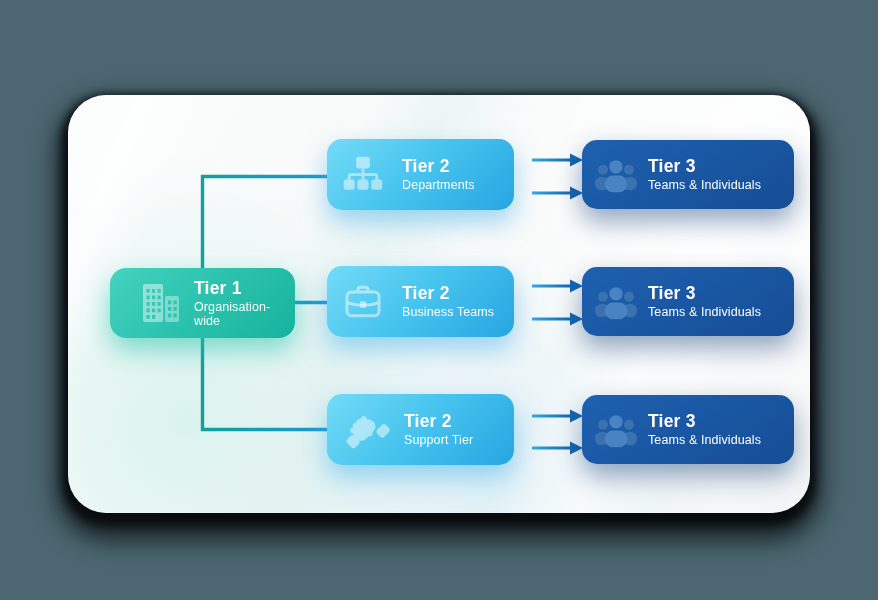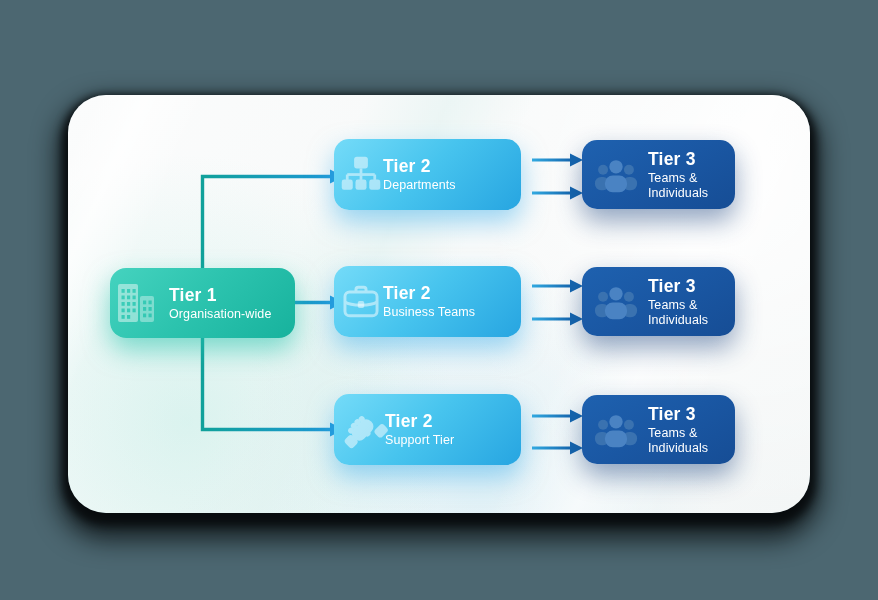--- a/index.html
+++ b/index.html
@@ -27,32 +27,32 @@
   }
   .wires{position:absolute;left:0;top:0;z-index:2;pointer-events:none;}
   .node{
     position:absolute;z-index:3;display:flex;align-items:center;
     color:#fff;border-radius:15px;box-sizing:border-box;
   }
   .node .txt{display:flex;flex-direction:column;}
   .node .title{font-size:17.5px;font-weight:bold;letter-spacing:.2px;line-height:1.15;}
   .node .subtitle{font-size:12.5px;font-weight:normal;letter-spacing:.1px;margin-top:2px;line-height:1.15;}
   .tier1{
-    left:110px;top:268px;width:185px;height:70px;gap:9px;padding:0 8px 0 2px;
+    left:110px;top:268px;width:185px;height:70px;gap:9px;padding:0 8px 0 27px;
     border-radius:16px;
     background:linear-gradient(135deg,var(--tier1_a,#45D3BF) 0%,#2CC3AE 48%,var(--tier1_b,#17B29D) 100%);
     box-shadow:0 12px 26px rgba(34,194,172,.55);
   }
   .tier2{
-    left:334px;width:187px;height:71px;padding:0 6px 0 5px;
+    left:327px;width:187px;height:71px;gap:17px;padding:0 6px 0 14px;
     background:linear-gradient(135deg,var(--tier2_a,#74DBF8) 0%,#47C4EE 48%,var(--tier2_b,#27A5E1) 100%);
     box-shadow:0 12px 26px rgba(62,176,235,.5);
   }
   .tier3{
-    left:582px;width:153px;height:69px;gap:9px;padding:0 6px 0 11px;
+    left:582px;width:212px;height:69px;gap:9px;padding:0 6px 0 11px;
     background:linear-gradient(150deg,var(--tier3_a,#1E61AF) 0%,#1A57A3 50%,var(--tier3_b,#164D95) 100%);
     box-shadow:0 12px 26px rgba(16,58,120,.45);
   }
   .r1t2{top:139px;} .r2t2{top:266px;} .r3t2{top:394px;}
   .r1t3{top:140px;} .r2t3{top:267px;} .r3t3{top:395px;}
   .node svg{flex:none;display:block;}
 </style>
 </head>
 <body>
 

